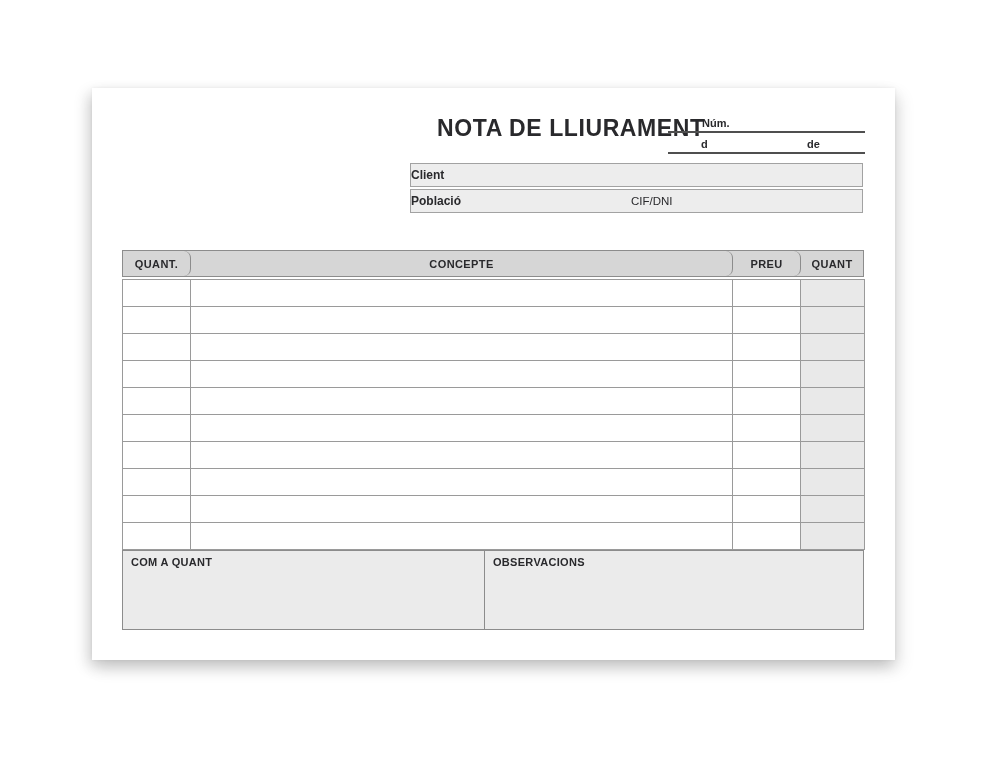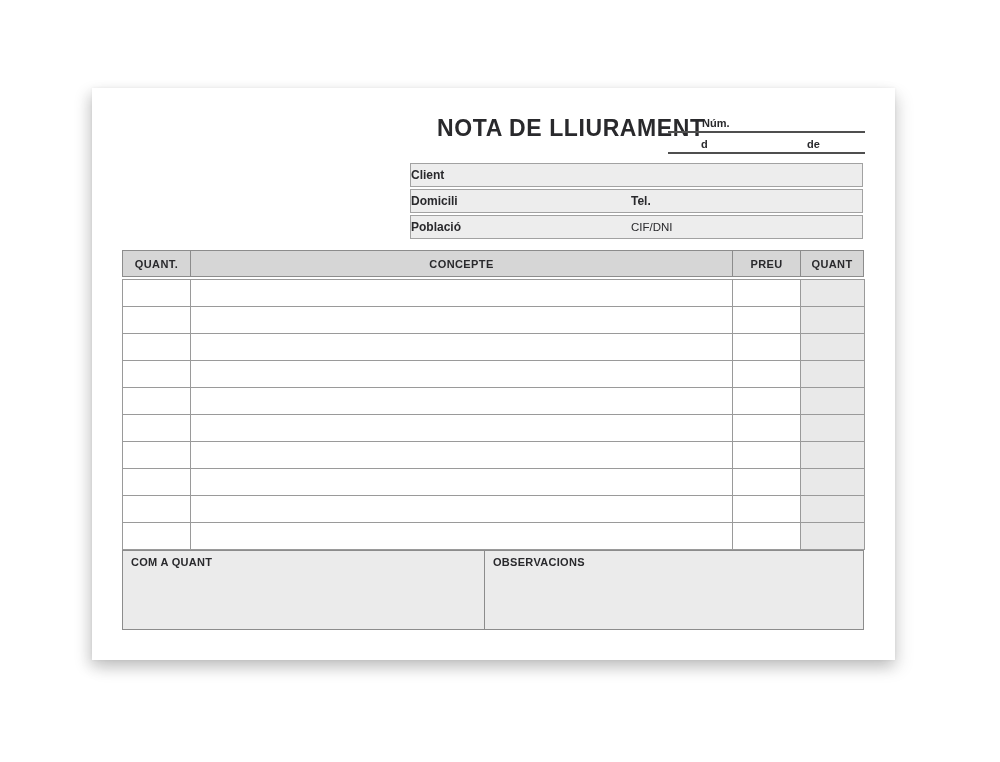--- a/index.html
+++ b/index.html
@@ -121,20 +121,21 @@
   .hd-cell {
     box-sizing: border-box;
     border-right: 1px solid #8c8c8c;
     display: flex;
     align-items: center;
     justify-content: center;
     font-size: 11px;
     font-weight: bold;
     letter-spacing: 0.4px;
     color: #29292c;
+    border-radius: 7px;
   }
   .hd-quant    { flex: 0 0 68px; }
   .hd-concepte { flex: 0 0 542px; }
   .hd-preu     { flex: 0 0 68px; }
   .hd-import   { flex: 1 1 auto; border-right: none; }
   table.body-grid {
     border-collapse: collapse;
     table-layout: fixed;
     width: 742px;
   }
@@ -180,24 +181,20 @@
     <div class="date-line">
       <span class="d-lbl">d</span>
       <span class="de-lbl">de</span>
     </div>
 
     <div class="client-box">
       <div class="client-row">
         <span>Client</span>
       </div>
       <div class="client-row">
-        <span>Domicili</span>
-        <span class="second">Tel.</span>
-      </div>
-      <div class="client-row">
         <span>Població</span>
         <span class="second light">CIF/DNI</span>
       </div>
     </div>
 
     <div class="items-table">
       <div class="thead">
         <div class="hd-cell hd-quant">QUANT.</div>
         <div class="hd-cell hd-concepte">CONCEPTE</div>
         <div class="hd-cell hd-preu">PREU</div>

